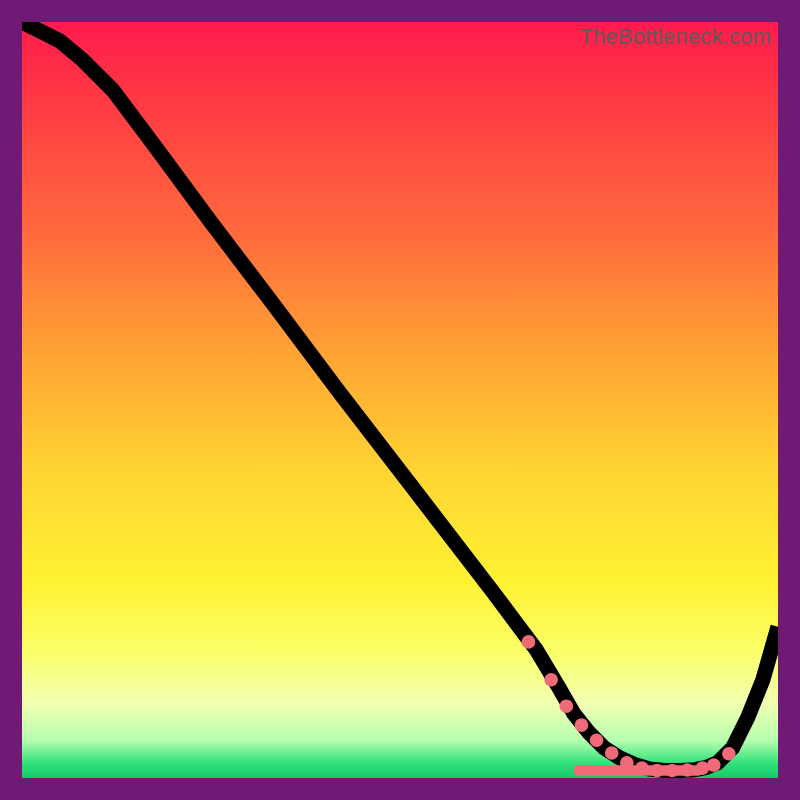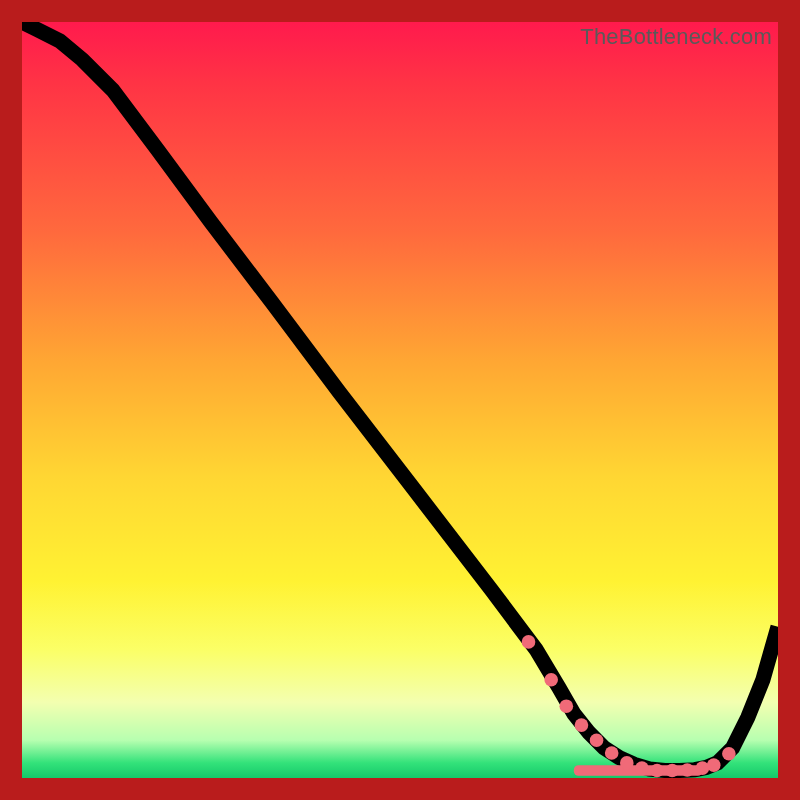--- a/index.html
+++ b/index.html
@@ -8,21 +8,21 @@
     width: 800px;
     height: 800px;
     background: #000;
     overflow: hidden;
     font-family: Arial, Helvetica, sans-serif;
   }
   .frame {
     position: relative;
     width: 800px;
     height: 800px;
-    background: #b91c1c;
+    background: #701a75;
   }
   .plot {
     position: absolute;
     left: 22px;
     top: 22px;
     width: 756px;
     height: 756px;
     
     background: linear-gradient(
       to bottom,

